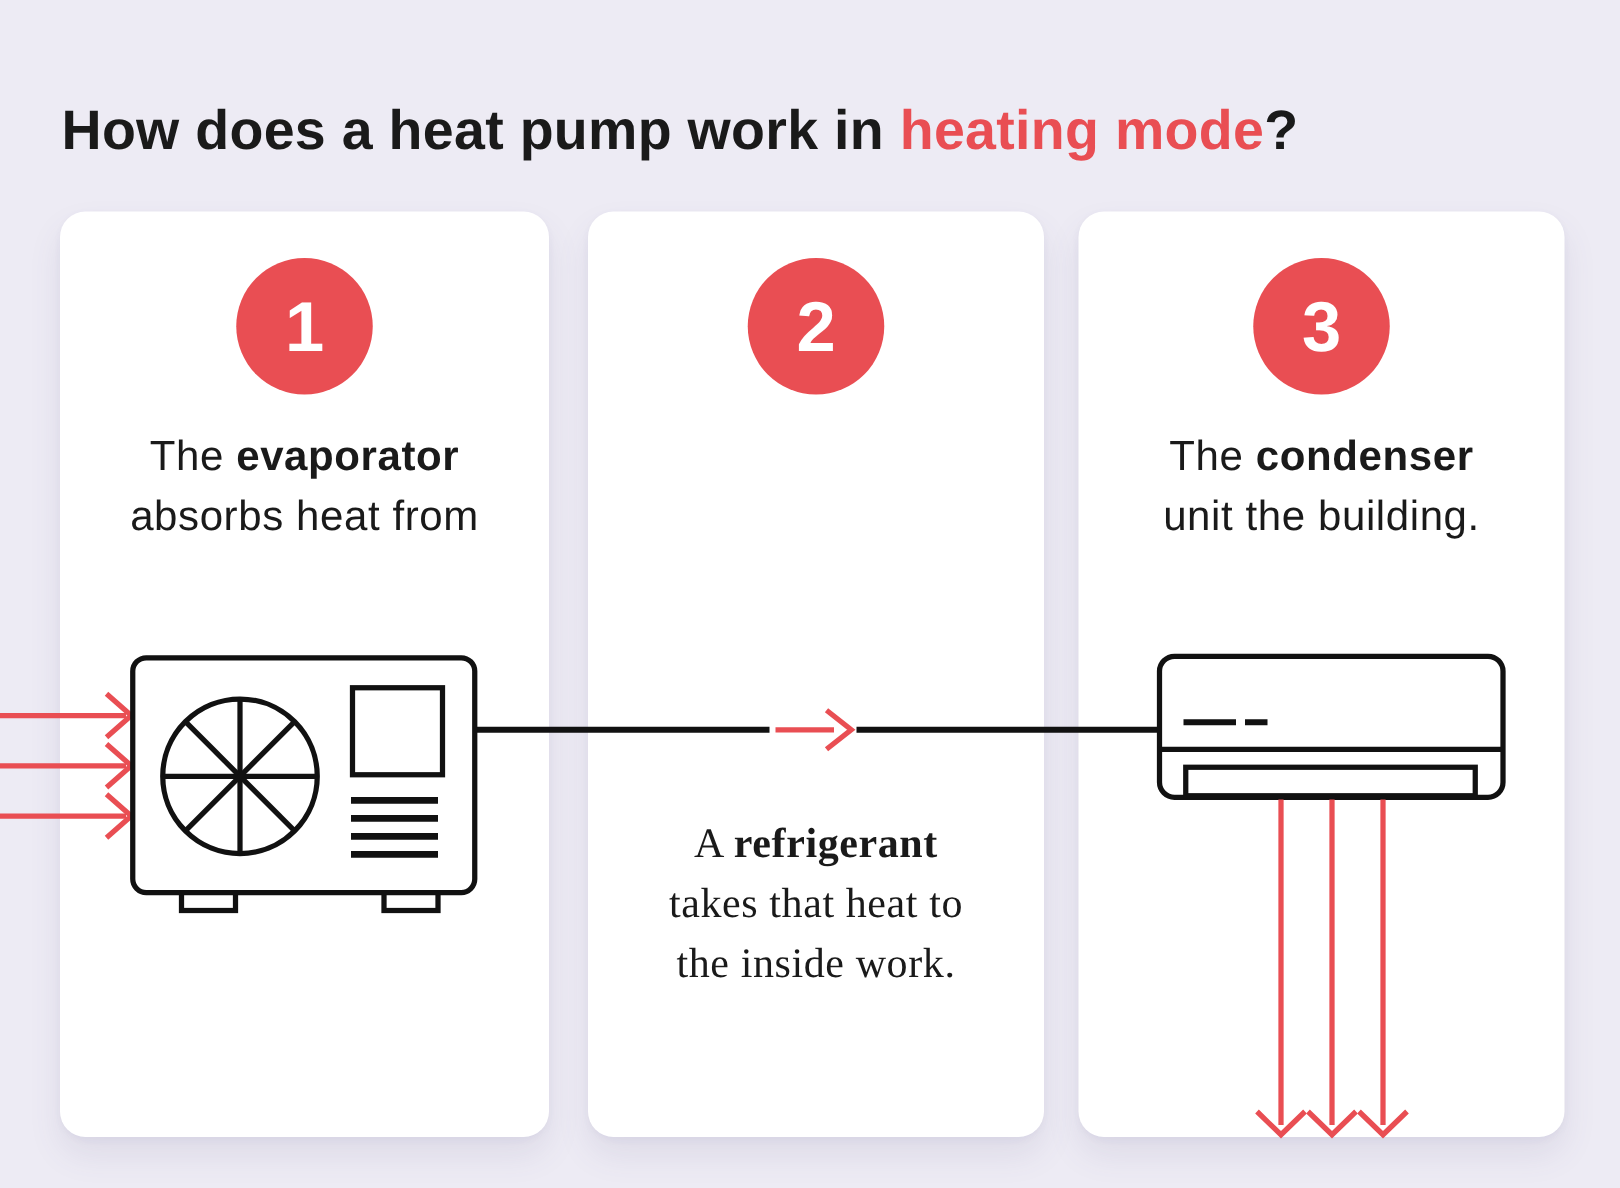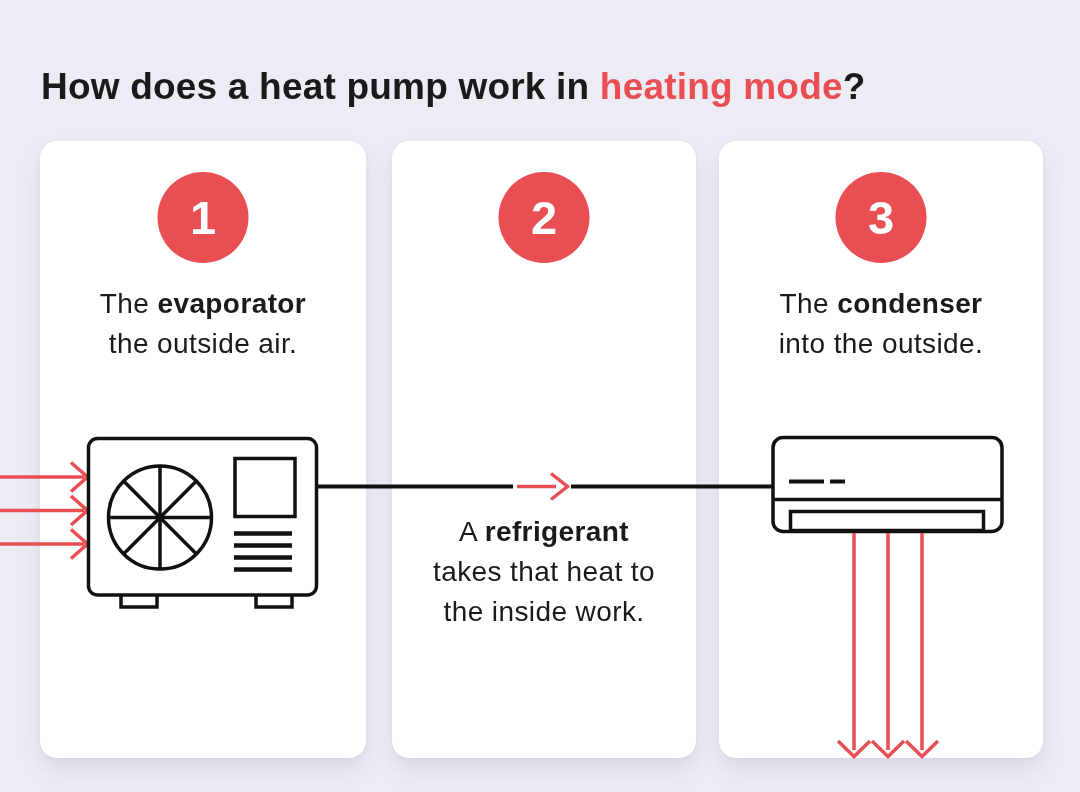--- a/index.html
+++ b/index.html
@@ -10,56 +10,56 @@
   .card { position:absolute; top:141px; height:617px; background:#fff; border-radius:17px;
           box-shadow:0 12px 22px rgba(88,76,130,0.10), 0 2px 5px rgba(88,76,130,0.05); }
   .card1 { left:40px; width:326px; }
   .card2 { left:392px; width:304px; }
   .card3 { left:719px; width:324px; }
   .badge { position:absolute; top:31px; left:50%; transform:translateX(-50%); width:91px; height:91px;
            border-radius:50%; background:var(--accent,#E94E53); color:#fff; display:flex; align-items:center; justify-content:center;
            font-size:47px; font-weight:700; }
   .desc { position:absolute; width:100%; text-align:center; font-size:28px; line-height:40px; color:var(--ink,#1A1A1A); letter-spacing:0.4px; }
   .card1 .desc, .card3 .desc { top:143px; }
-  .card2 .desc { top:371px; }
+  .card2 .desc { top:402px;font-family:Liberation Serif, serif; }
   .art { position:absolute; left:0; top:0; pointer-events:none; }
 </style>
 </head>
 <body>
 
 <h1 class="title"><span>How does a heat pump work in </span><span class="accent">heating mode</span><span>?</span></h1>
 
 <section class="card card1">
   <div class="badge">
       <span>1</span>
     </div>
   <div class="desc">
       <div class="line"><span>The </span><span style="font-weight: 700;">evaporator</span></div>
-      <div class="line"><span>the outside air.</span></div>
+      <div class="line"><span>absorbs heat from</span></div>
     </div>
 </section>
 
 <section class="card card2">
   <div class="badge">
       <span>2</span>
     </div>
   <div class="desc">
       <div class="line"><span>A </span><span style="font-weight: 700;">refrigerant</span></div>
       <div class="line"><span>takes that heat to</span></div>
       <div class="line"><span>the inside work.</span></div>
     </div>
 </section>
 
 <section class="card card3">
   <div class="badge">
       <span>3</span>
     </div>
   <div class="desc">
       <div class="line"><span>The </span><span style="font-weight: 700; margin-top: 47px;">condenser</span></div>
-      <div class="line"><span>into the outside.</span></div>
+      <div class="line"><span>unit the building.</span></div>
     </div>
 </section>
 
 <svg class="art" width="1080" height="792" viewBox="0 0 1080 792">
 
   <g stroke="#E94E53" stroke-width="3.5" fill="none">
     <line x1="0" y1="477" x2="84" y2="477"></line>
     <polyline points="71,462.5 87.5,477 71,491.5"></polyline>
     <line x1="0" y1="510.5" x2="84" y2="510.5"></line>
     <polyline points="71,496 87.5,510.5 71,525"></polyline>

